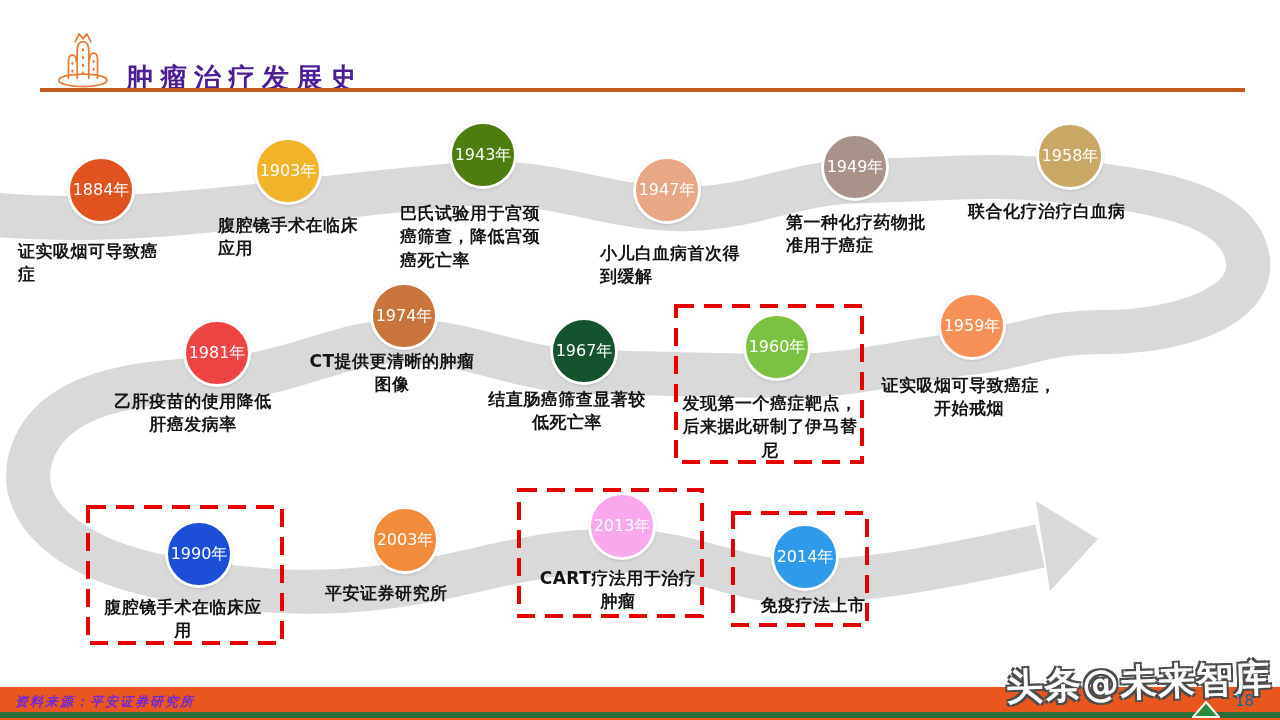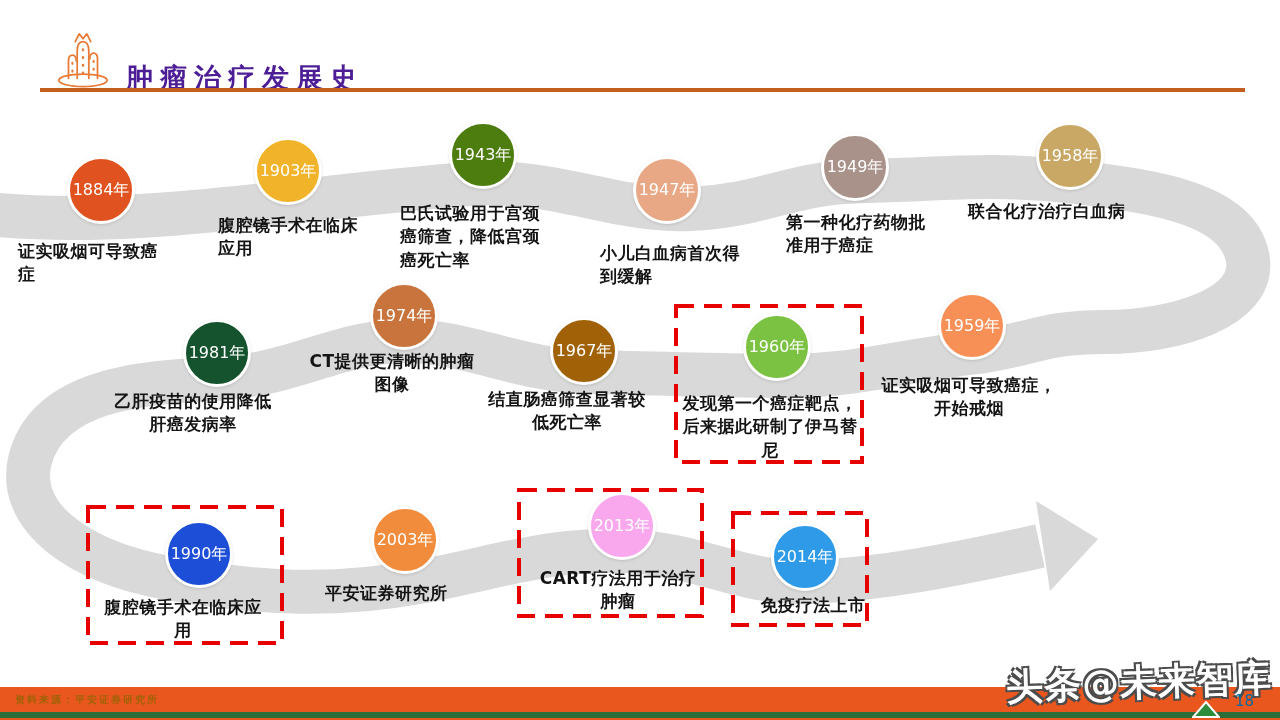--- a/index.html
+++ b/index.html
@@ -27,21 +27,21 @@
   .label{
     position:absolute;color:#141414;font-weight:bold;
     font-size:17px;line-height:1.38;letter-spacing:0.5px;
   }
   .hl-box{position:absolute;}
   
   .footer-bar{position:absolute;left:0;top:687px;width:1280px;height:33px;}
   .footer-line{position:absolute;left:0;top:712px;width:1280px;height:6px;}
   .source-text{
     position:absolute;left:15px;top:693px;
-    font-size:10px;font-weight:bold;color:#a16207;letter-spacing:2px;
+    font-size:13px;font-weight:bold;color:#6d28d9;letter-spacing:2px;font-style:italic;
   }
   .watermark{
     position:absolute;right:8px;top:658px;
     font-size:37px;font-weight:900;color:#ffffff;letter-spacing:1px;
     transform:rotate(-2deg);
     text-shadow:-2px -2px 0 #4c4c4c,2px -2px 0 #4c4c4c,-2px 2px 0 #4c4c4c,2px 2px 0 #4c4c4c;
     white-space:nowrap;
   }
   .page-number{position:absolute;right:26px;top:692px;font-size:15px;color:#0369a1;}
   .tree-icon{position:absolute;left:1192px;top:701px;width:28px;height:17px;}
@@ -99,23 +99,23 @@
 </svg>
 
 <div class="circle" style="left: 67px; top: 156px; background-color: rgb(224, 82, 31);">1884年</div>
 <div class="circle" style="left: 254px; top: 137px; background-color: rgb(240, 179, 42);">1903年</div>
 <div class="circle" style="left: 449px; top: 121px; background-color: #4d7c0f;">1943年</div>
 <div class="circle" style="left: 633px; top: 156px; background-color: rgb(233, 168, 133);">1947年</div>
 <div class="circle" style="left: 821px; top: 133px; background-color: rgb(168, 146, 138);">1949年</div>
 <div class="circle" style="left: 1036px; top: 122px; background-color: rgb(201, 168, 102);">1958年</div>
 <div class="circle" style="left: 938px; top: 292px; background-color: rgb(247, 144, 87);">1959年</div>
 <div class="circle" style="left: 743px; top: 313px; background-color: rgb(124, 194, 66);">1960年</div>
-<div class="circle" style="left: 550px; top: 317px; background-color: #a16207;">1967年</div>
+<div class="circle" style="left: 550px; top: 317px; background-color: #14532d;">1967年</div>
 <div class="circle" style="left: 370px; top: 282px; background-color: rgb(200, 116, 60);">1974年</div>
-<div class="circle" style="left: 183px; top: 319px; background-color: #14532d;">1981年</div>
+<div class="circle" style="left: 183px; top: 319px; background-color: #ef4444;">1981年</div>
 <div class="circle" style="left: 165px; top: 520px; background-color: #1d4ed8;">1990年</div>
 <div class="circle" style="left: 371px; top: 506px; background-color: rgb(240, 140, 60);">2003年</div>
 <div class="circle" style="left: 588px; top: 492px; background-color: rgb(249, 168, 237);">2013年</div>
 <div class="circle" style="left: 771px; top: 523px; background-color: rgb(47, 155, 232);">2014年</div>
 
 <div class="label" style="left:18px;top:240px;width:150px">证实吸烟可导致癌症</div>
 <div class="label" style="left:218px;top:214px;width:150px">腹腔镜手术在临床应用</div>
 <div class="label" style="left:400px;top:202px;width:152px">巴氏试验用于宫颈癌筛查，降低宫颈癌死亡率</div>
 <div class="label" style="left:600px;top:242px;width:150px">小儿白血病首次得到缓解</div>
 <div class="label" style="left:786px;top:211px;width:152px;text-align:left">第一种化疗药物批准用于癌症</div>

